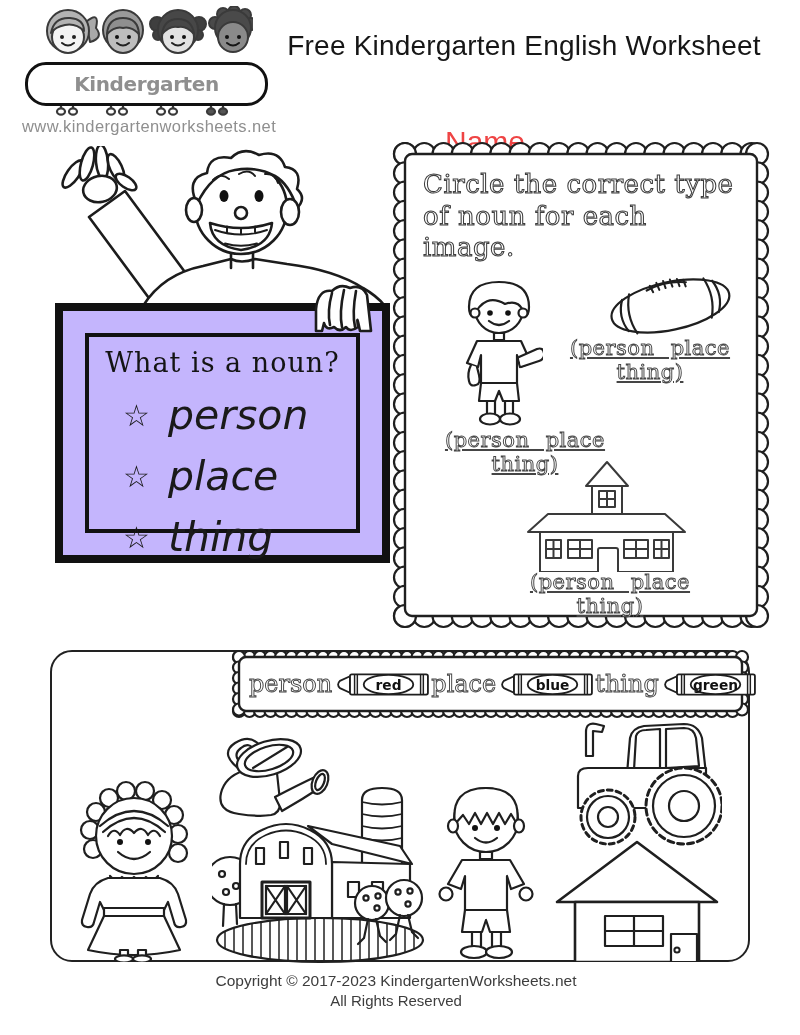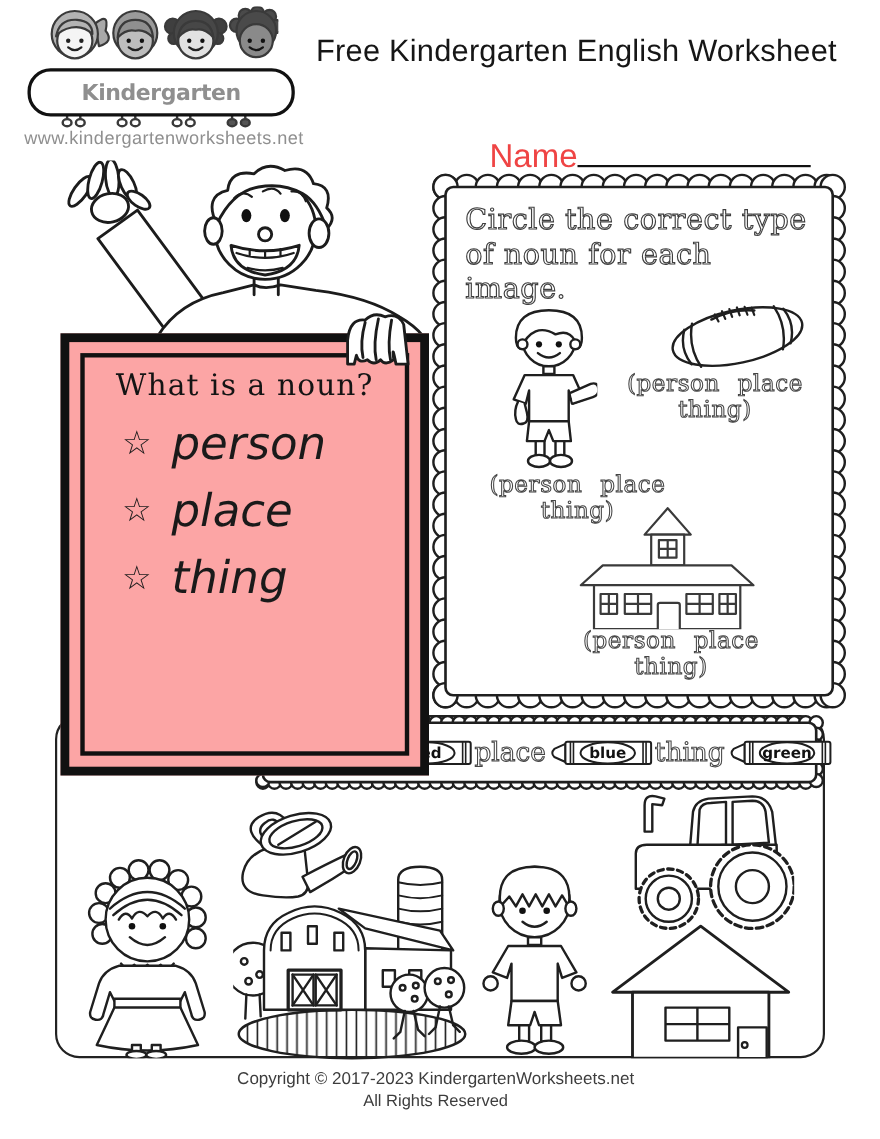--- a/index.html
+++ b/index.html
@@ -19,36 +19,36 @@
               font-size:28px;color:#161616;font-weight:400;letter-spacing:0.2px;}
   .name-row{position:absolute;left:445px;top:120px;font-size:30px;color:#ef4444;}
   .name-line{display:inline-block;width:212px;border-bottom:2.5px solid #111;height:30px;vertical-align:baseline;}
 
   
   .hollow{font-family:"DejaVu Serif",serif;color:#fff;-webkit-text-stroke:1.05px #3f3f3f;}
   .hollow.small{-webkit-text-stroke:0.95px #454545;}
   @supports not (-webkit-text-stroke:1px #000){ .hollow{color:#5a5a5a;-webkit-text-stroke:0;} }
 
   
-  .sign{position:absolute;left:55px;top:303px;width:335px;height:402px;box-sizing:border-box;
-        border:8px solid #111;background:#fca5a5;padding:10px;z-index:4;}
+  .sign{position:absolute;left:55px;top:303px;width:335px;height:260px;box-sizing:border-box;
+        border:8px solid #111;background:#c4b5fd;padding:22px;z-index:4;}
   .sign-inner{border:4px solid #111;height:100%;box-sizing:border-box;padding-top:10px;}
   .sign-q{text-align:center;font-family:"DejaVu Serif",serif;font-size:27px;color:#141414;letter-spacing:1px;}
   .sign-item{margin:13px 0 0 34px;display:flex;align-items:center;}
   .sign-star{font-size:30px;margin-right:18px;color:#1a1a1a;}
   .sign-word{font-family:"DejaVu Sans",sans-serif;font-style:italic;font-size:41px;color:#1a1a1a;}
 
   .figure{position:absolute;}
 
   
   .scallop-box{position:absolute;}
-  .panel{left:405px;top:170px;width:352px;height:578px;}
+  .panel{left:405px;top:154px;width:352px;height:578px;}
   .panel-content{position:relative;padding:15px 18px;}
   .panel-instruction{font-size:26px;line-height:1.22;letter-spacing:0.5px;width:312px;}
-  .opt-label{position:absolute;width:240px;text-align:center;font-size:21px;word-spacing:9px;letter-spacing:0.5px;z-index:5;}
+  .opt-label{position:absolute;width:240px;text-align:center;font-size:21px;word-spacing:9px;letter-spacing:0.5px;z-index:5;text-decoration:underline;}
 
   
   .bottom-box{position:absolute;left:50px;top:650px;width:700px;height:312px;box-sizing:border-box;
               border:2.5px solid #222;border-radius:22px;}
   .color-instruction{position:absolute;left:62px;top:670px;font-size:24px;letter-spacing:0.5px;z-index:2;}
   .legend{left:239px;top:657px;width:503px;height:54px;}
   .legend-row{position:relative;height:54px;display:flex;align-items:center;justify-content:space-between;padding:0 10px;}
   .legend-item{display:flex;align-items:center;gap:3px;}
   .legend-word{font-size:24px;}
   .crayon-label{font-family:"DejaVu Sans",sans-serif;font-weight:700;font-size:15px;fill:#111;}

